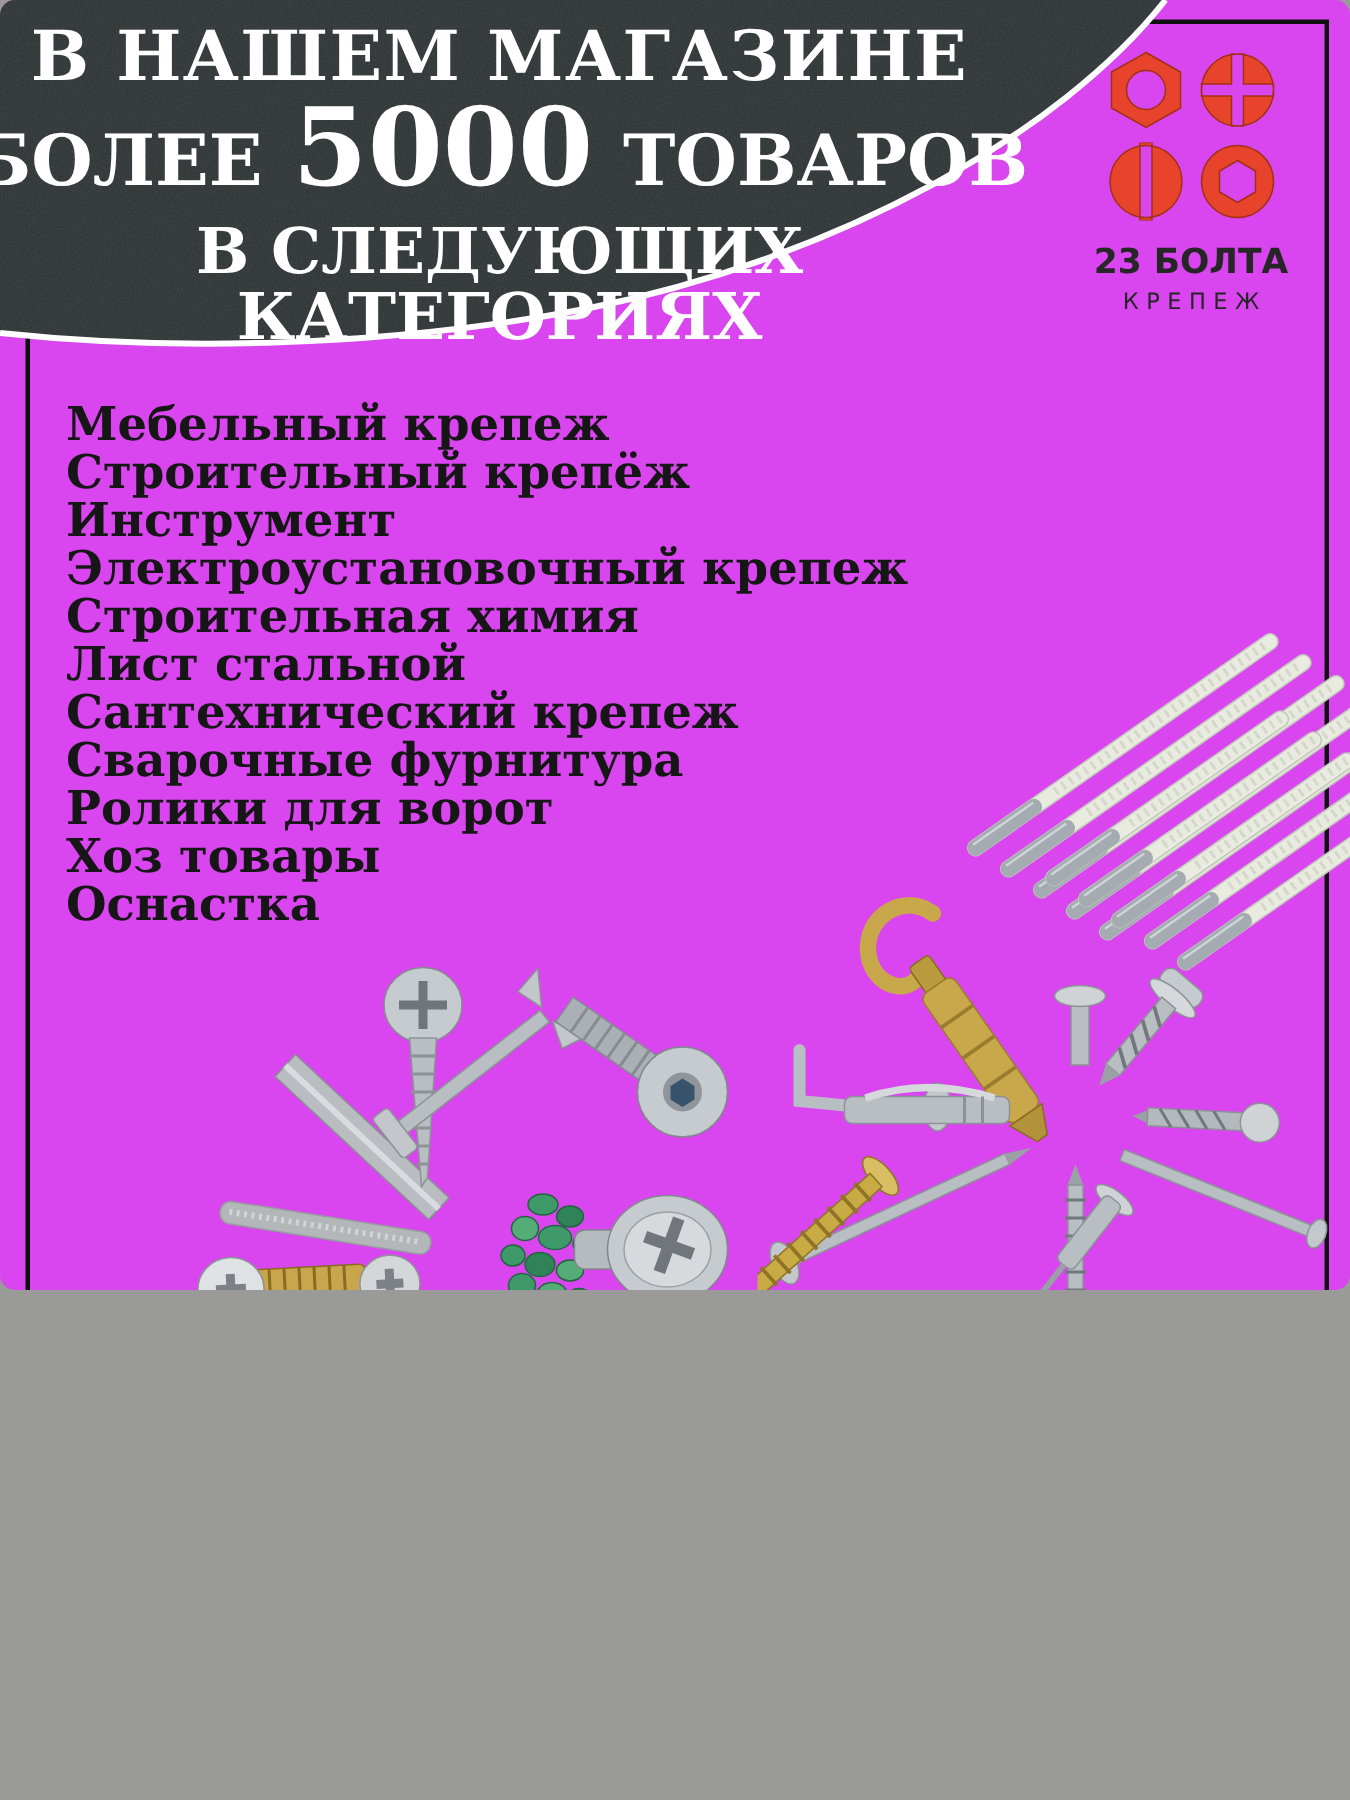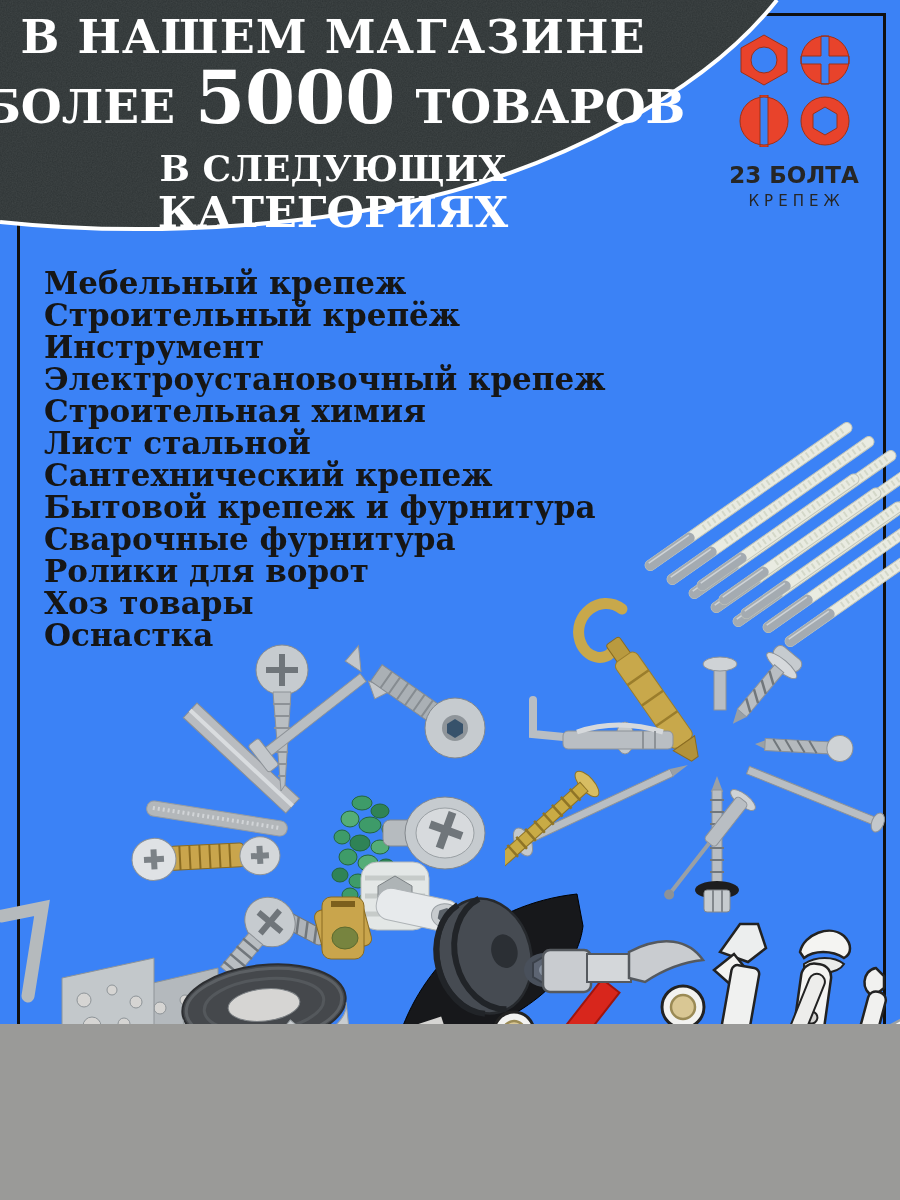--- a/index.html
+++ b/index.html
@@ -1,28 +1,28 @@
 <!DOCTYPE html>
 <html style="--accent: #e8432b;"><head>
 <meta charset="utf-8">
 <style>
   html,body{margin:0;padding:0;background:#9a9a98;}
-  .page{position:relative;width:900px;height:1024px;background:#3b82f6;overflow:hidden;
-        font-family:"DejaVu Serif","Liberation Serif",serif;}
+  .page{position:relative;width:900px;height:860px;background:#d946ef;overflow:hidden;
+        font-family:"DejaVu Serif","Liberation Serif",serif;border-radius:10px;}
   .page *{box-sizing:border-box;}
   .frame{position:absolute;left:17px;top:13px;width:869px;height:1171px;
          border:3px solid #101010;}
   .banner-svg{position:absolute;left:0;top:0;}
   .banner-text{position:absolute;left:8px;top:0;width:650px;text-align:center;
                color:#ffffff;font-weight:bold;line-height:1;}
   .bl1{font-size:46px;line-height:50px;margin-top:12px;letter-spacing:1px;}
   .bl2{display:flex;justify-content:center;align-items:baseline;gap:20px;
        font-size:47px;height:80px;}
   .bl2 .num{font-size:72px;}
-  .bl3{font-size:36px;line-height:44px;margin-top:4px;}
+  .bl3{font-size:42px;line-height:44px;margin-top:4px;}
   .bl4{font-size:43px;line-height:44px;}
   .logo{position:absolute;left:726px;top:34px;width:136px;text-align:center;}
   .logo-grid{display:grid;grid-template-columns:52px 52px;gap:9px;justify-content:center;}
   .logo-grid svg{display:block;}
   .logo-name{font-family:"DejaVu Sans","Liberation Sans",sans-serif;font-weight:bold;
              font-size:23px;color:#262626;margin-top:15px;white-space:nowrap;}
   .logo-sub{font-family:"DejaVu Sans","Liberation Sans",sans-serif;font-weight:normal;
             font-size:15px;color:#262626;letter-spacing:5px;padding-left:5px;margin-top:4px;}
   .categories{position:absolute;left:44px;top:267px;margin:0;padding:0;list-style:none;}
   .cat{font-size:31px;line-height:32px;font-weight:bold;color:#161616;white-space:nowrap;}
@@ -84,21 +84,20 @@
 
   <ul class="categories">
 
   <li class="cat">Мебельный крепеж</li>
       <li class="cat">Строительный крепёж</li>
       <li class="cat">Инструмент</li>
       <li class="cat">Электроустановочный крепеж</li>
       <li class="cat">Строительная химия</li>
       <li class="cat">Лист стальной</li>
       <li class="cat">Сантехнический крепеж</li>
-      <li class="cat">Бытовой крепеж и фурнитура</li>
       <li class="cat">Сварочные фурнитура</li>
       <li class="cat">Ролики для ворот</li>
       <li class="cat">Хоз товары</li>
       <li class="cat">Оснастка</li>
     </ul>
 
   <svg class="cluster" style="left:600px;top:418px" width="300" height="275" viewBox="0 0 300 275">
     <defs>
       <g id="rod">
         <rect x="0" y="-5" width="250" height="10.5" rx="5" fill="#e9ebe1" stroke="#c3c7ba" stroke-width="1"></rect>

